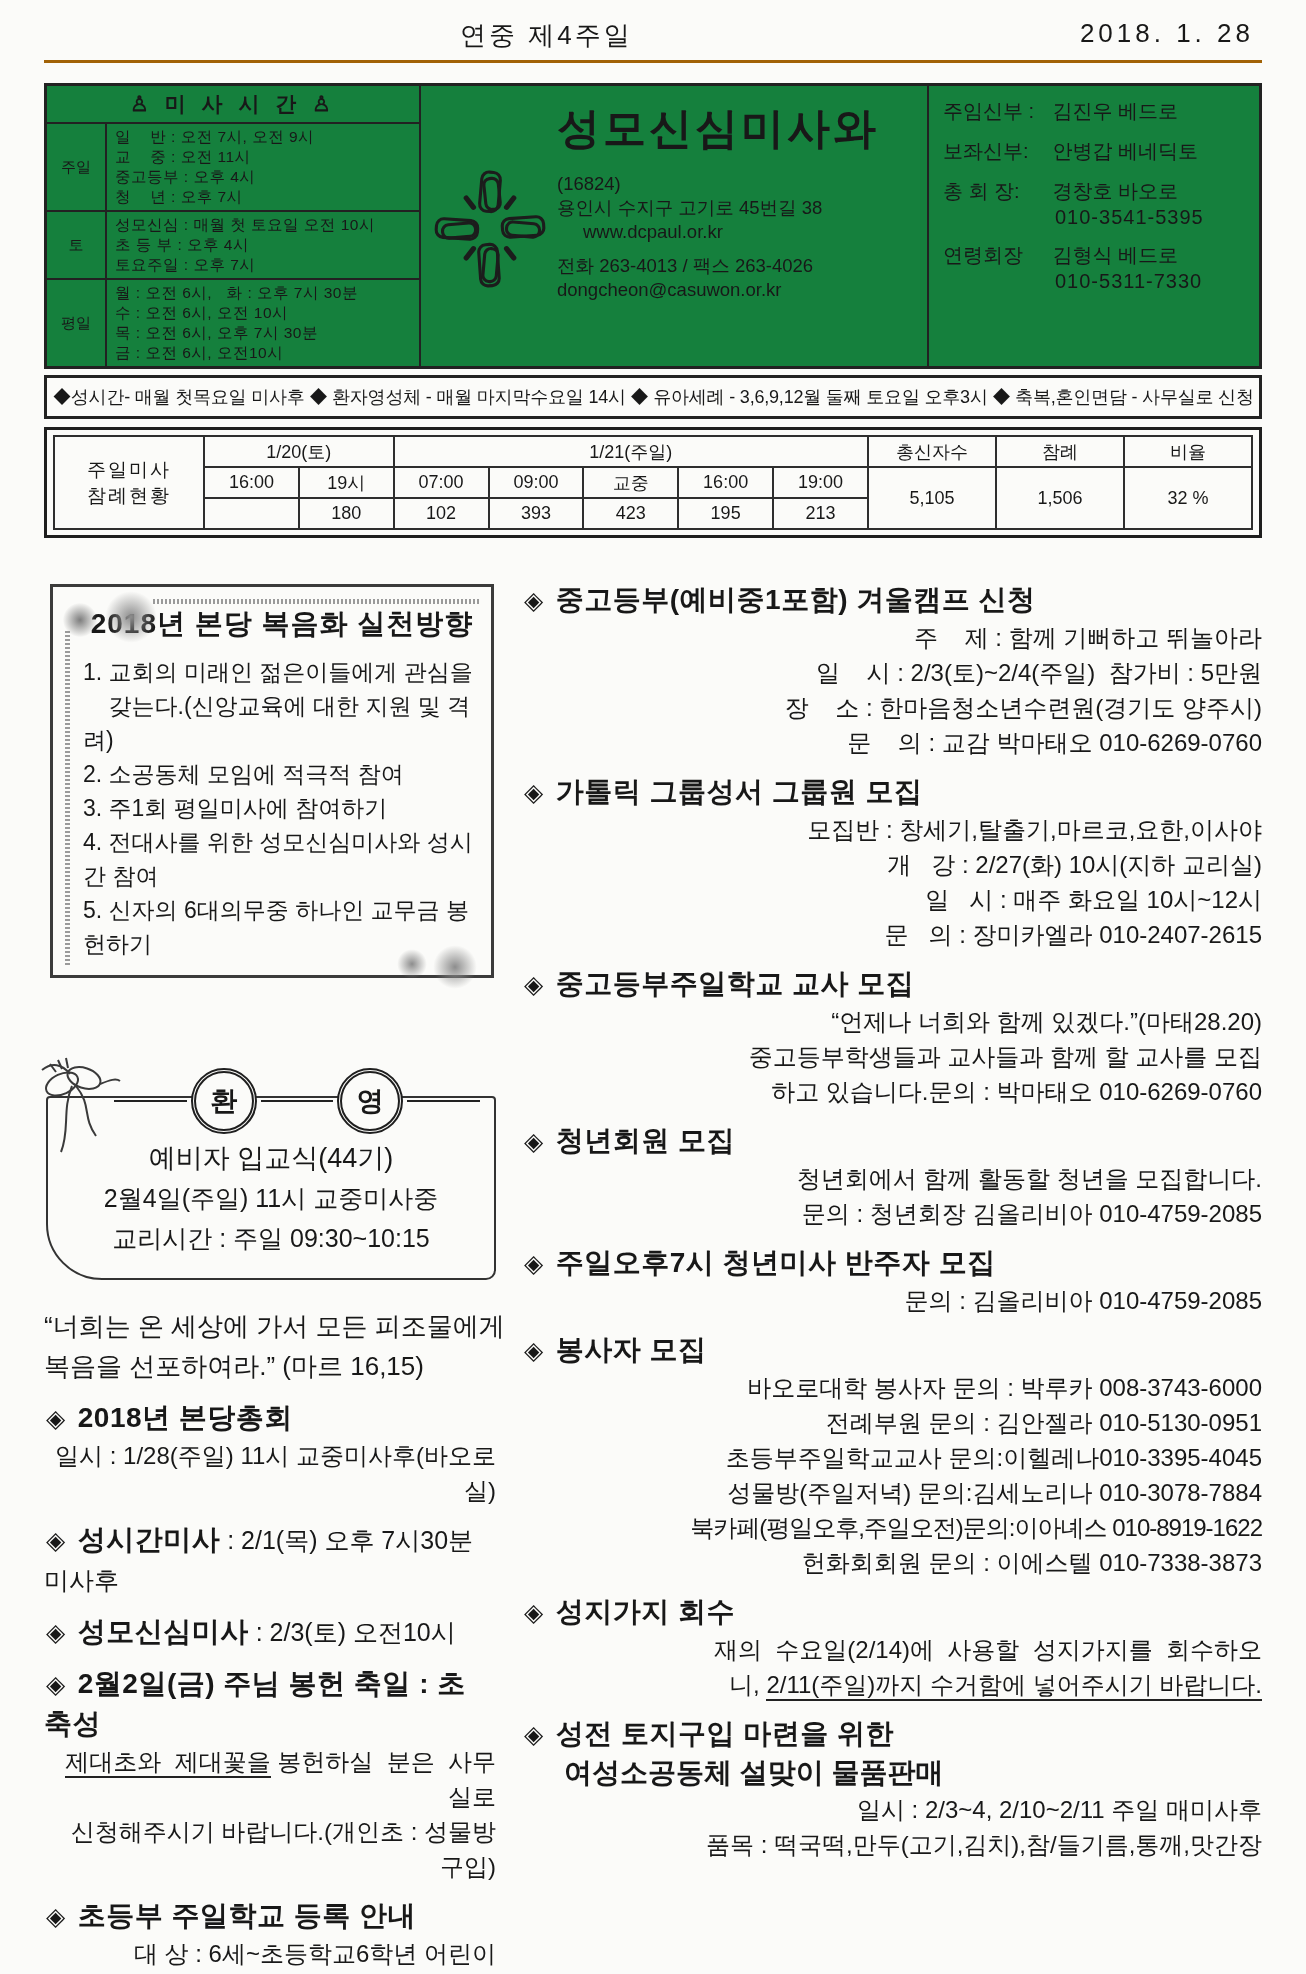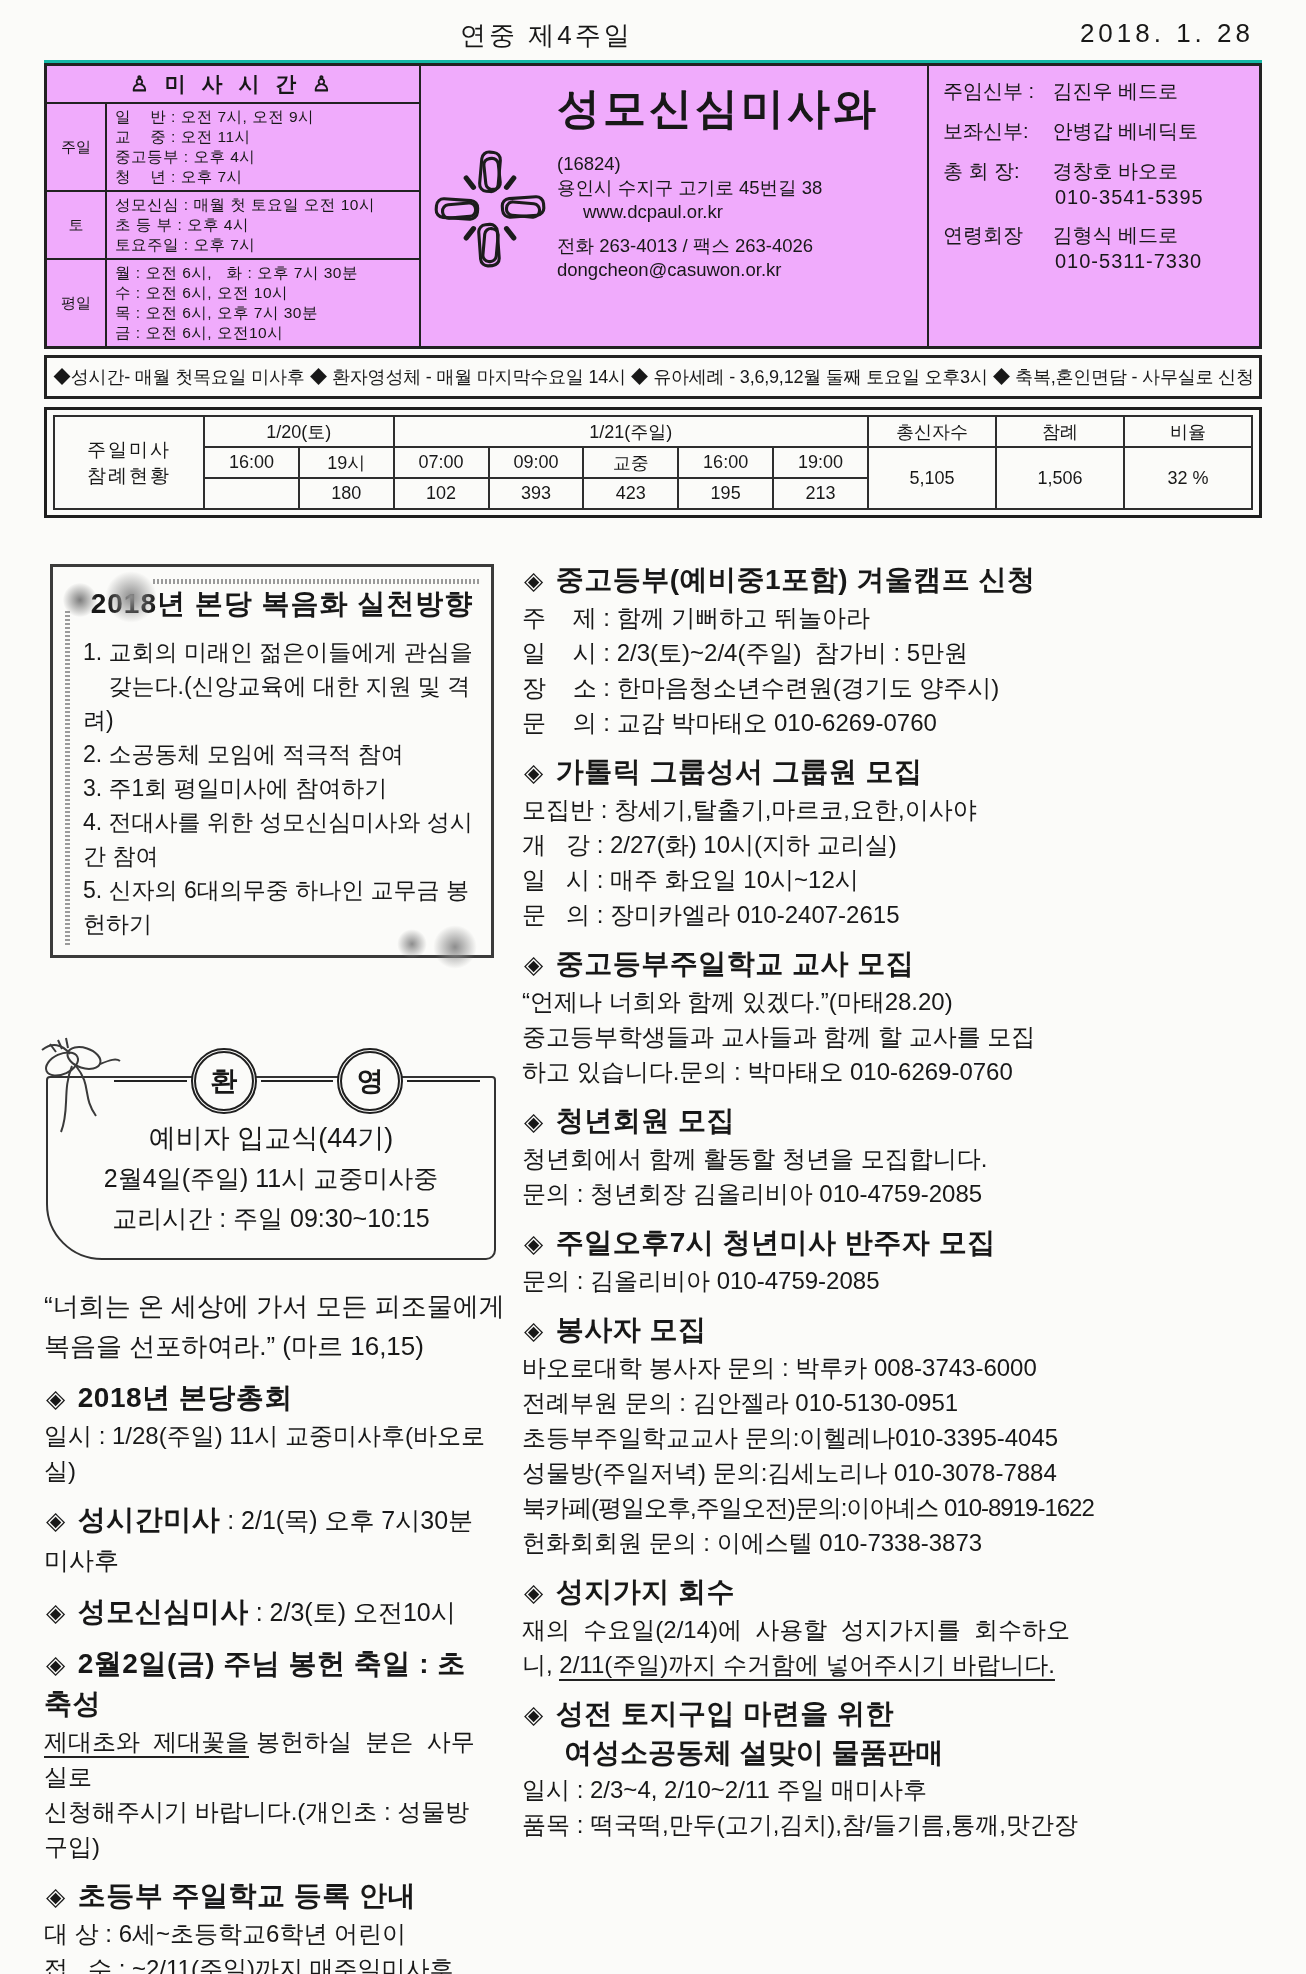--- a/index.html
+++ b/index.html
@@ -5,26 +5,26 @@
   html,body{margin:0;padding:0;}
   body{
     width:1306px; min-height:1974px;
     background:#fbfbf9; color:#181818;
     font-family:"Liberation Sans", sans-serif;
     -webkit-font-smoothing:antialiased;
   }
   .page{box-sizing:border-box; width:1306px; padding:14px 44px 10px 44px; position:relative;}
 
   
-  .top{position:relative; height:46px; border-bottom:3px solid #14b8a6;text-decoration:underline;}
+  .top{position:relative; height:46px; border-bottom:3px solid #a16207;text-decoration:underline;}
   .top-title{position:absolute; left:416px; top:4px; font-size:26px; letter-spacing:3px;}
   .top-date{position:absolute; right:8px; top:4px; font-size:26px; letter-spacing:4px;}
 
   
-  .header-grid{display:flex; border:3px solid #222; margin-top:0; background:#f0abfc;}
+  .header-grid{display:flex; border:3px solid #222; margin-top:20px; background:#15803d;}
   .mass-panel{width:372px; flex:none; border-right:2px solid #222;}
   .mass-title{border-bottom:2px solid #222; text-align:center; font-weight:700; font-size:21px; padding:4px 0; letter-spacing:5px;}
   .mass-row{display:flex; border-bottom:2px solid #222;}
   .mass-row:last-child{border-bottom:none;}
   .day{width:58px; flex:none; display:flex; align-items:center; justify-content:center; border-right:2px solid #222; font-size:15px;}
   .mass-lines{flex:1; padding:3px 4px 3px 8px;}
   .mass-line{font-size:15.5px; line-height:20px; white-space:pre; letter-spacing:0.5px;}
 
   .church-panel{flex:1; display:flex; padding:12px 6px 6px 6px;}
   .logo-wrap{width:126px; flex:none; display:flex; align-items:center; justify-content:center;}
@@ -79,21 +79,21 @@
   .welcome-line{text-align:center; font-size:25px; line-height:40px; white-space:pre;}
 
   
   .quote-line{font-size:26px; line-height:40px; white-space:pre;}
   .quote-block{margin:4px 0 12px 0;}
   .section{margin-bottom:12px;}
   .sec-title{font-size:28px; font-weight:800; line-height:40px; letter-spacing:0.5px;}
   .sec-title .diamond{font-size:25px; font-weight:400; margin:0 12px 0 2px;}
   .sec-title .rest{font-weight:400; font-size:25px; letter-spacing:0;}
   .sec-title2{font-size:28px; font-weight:800; line-height:38px; padding-left:42px;}
-  .sec-line{font-size:24px; line-height:35px; white-space:pre-wrap;}
+  .sec-line{font-size:24px; line-height:35px; white-space:pre-wrap;text-align:right;}
   .u{border-bottom:2.5px solid #222; padding-bottom:1px;}
 </style>
 </head>
 <body>
 
 <div class="page">
 
   <div class="top">
     <div class="top-title">연중 제4주일</div>
     <div class="top-date">2018.  1.  28</div>

